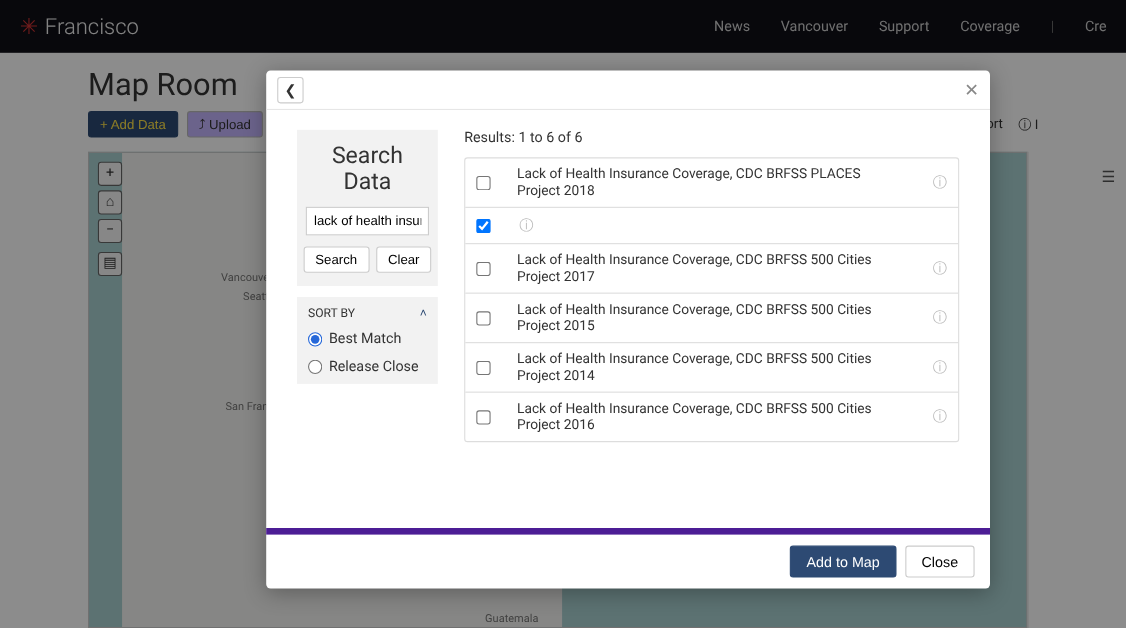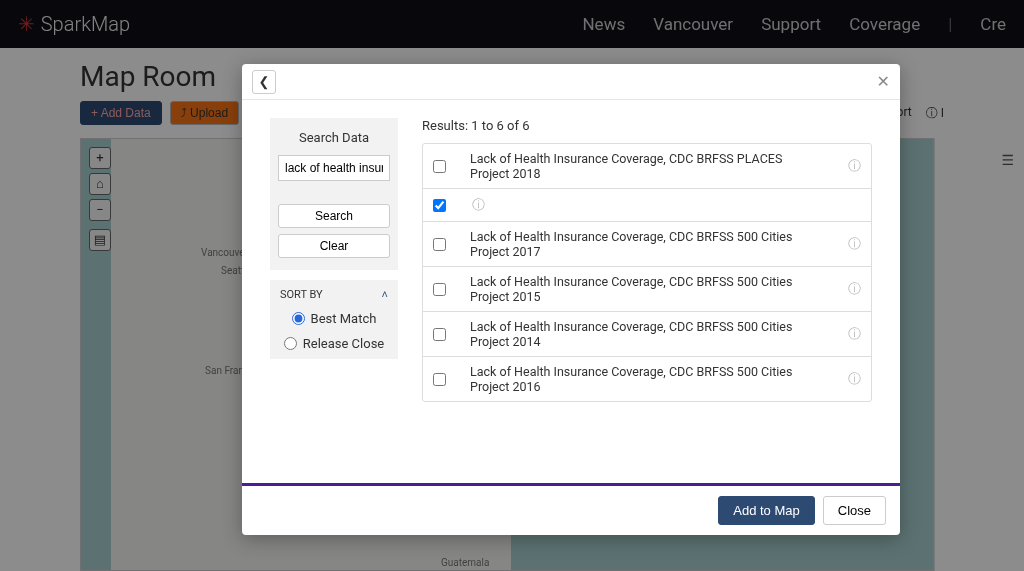--- a/index.html
+++ b/index.html
@@ -18,21 +18,21 @@
   .topnav {
     height: 48px;
     background: #0f0f17;
     display: flex;
     align-items: center;
     padding: 0 18px;
     color: #ddd;
   }
   .logo { display: flex; align-items: center; gap: 6px; font-size: 20px; font-weight: 300; color: #eee; }
   .logo-spark { color: #c33; font-size: 20px; }
-  .nav-links { margin-left: auto; display: flex; gap: 28px; font-size: 17px; color: #ccc; }
+  .nav-links { margin-left: auto; display: flex; gap: 28px; font-size: 13px; color: #ccc; }
   .nav-links span { cursor: pointer; }
 
   
   .page {
     background: #fff;
     position: absolute;
     top: 48px;
     left: 0; right: 0; bottom: 0;
   }
   .page-title {
@@ -42,28 +42,28 @@
     padding: 12px 80px 8px;
   }
   .toolbar {
     display: flex;
     gap: 8px;
     padding: 0 80px 8px;
     align-items: center;
   }
   .btn {
     border: 1px solid #bbb;
-    background: #f97316;
+    background: #c4b5fd;
     padding: 4px 10px;
     border-radius: 3px;
     font-size: 12px;
     cursor: pointer;
     color: #333;
   }
-  .btn-primary { background: #2d4a73; color: #fca5a5; border-color: #2d4a73; }
+  .btn-primary { background: #2d4a73; color: #fde047; border-color: #2d4a73; }
   .toolbar-right {
     margin-left: auto;
     display: flex;
     gap: 14px;
     font-size: 12px;
     color: #333;
   }
   .toolbar-right span { cursor: pointer; }
 
   
@@ -157,68 +157,68 @@
     flex-shrink: 0;
     display: flex;
     flex-direction: column;
     gap: 10px;
   }
   .sd-box {
     background: #f2f2f2;
     padding: 12px 8px;
     text-align: center;
   }
-  .sd-title { font-size: 13px; color:#333; margin-bottom: 10px; }
+  .sd-title { font-size: 21px; color:#333; margin-bottom: 10px; }
   .sd-input {
     width: 100%; border: 1px solid #ccc; padding: 5px 6px; font-size: 12px;
     background:#fff; text-align:left;
   }
-  .sd-btns { display:flex; gap:6px; justify-content:center; margin-top:23px;flex-direction:column; }
+  .sd-btns { display:flex; gap:6px; justify-content:center; margin-top:10px; }
   .sd-btns button {
     border:1px solid #ccc; background:#fff; padding:4px 10px; font-size:12px; border-radius:3px; cursor:pointer;
   }
   .section {
     background: #f2f2f2;
     padding: 8px 10px;
   }
   .sect-head {
     font-size: 11px; color:#333; text-transform:uppercase;
     display:flex; justify-content:space-between; align-items:center;
     cursor: pointer;
   }
   .radio-list { margin-top:10px; display:flex; flex-direction:column; gap:10px; }
-  .radio-row { display:flex; align-items:center; gap:6px; font-size:13px; color:#333;justify-content:center; }
+  .radio-row { display:flex; align-items:center; gap:6px; font-size:13px; color:#333; }
   .radio-row input { accent-color: #2668d9; }
 
   .modal-right { flex: 1; min-width: 0; }
   .results-title { font-size: 13px; font-weight: normal; margin-bottom: 10px; }
   .results-list { border: 1px solid #ddd; border-radius: 3px; }
   .result-row {
     display:flex; align-items:center; gap:24px;
     border-bottom: 1px solid #ddd; padding: 7px 10px;
     font-size: 12.5px; color:#333;
   }
   .result-row:last-child { border-bottom: none; }
   .info-ic { color:#bbb; font-size: 13px; margin-left: 2px; }
 
   .modal-footer {
-    border-top: 3px solid #4c1d95;
+    border-top: 6px solid #4c1d95;
     padding: 10px 14px;
     display: flex; justify-content: flex-end; gap: 8px;
   }
   .btn-add { background:#2d4a73; color:#fff; border:1px solid #2d4a73; padding:6px 14px; border-radius:3px; font-size:13px; cursor:pointer; }
   .btn-close { background:#fff; border:1px solid #ccc; padding:6px 14px; border-radius:3px; font-size:13px; cursor:pointer; }
 </style>
 </head>
 <body>
 
 <div class="topnav">
   <div class="logo">
     <span class="logo-spark">✳</span>
-    <span>SparkMap</span>
+    <span>Francisco</span>
   </div>
   <div class="nav-links">
     <span>News</span>
     <span>Vancouver</span>
     <span>Support</span>
     <span>Coverage</span>
     <span style="color:#666">|</span>
     <span>Cre</span>
   </div>
 </div>

